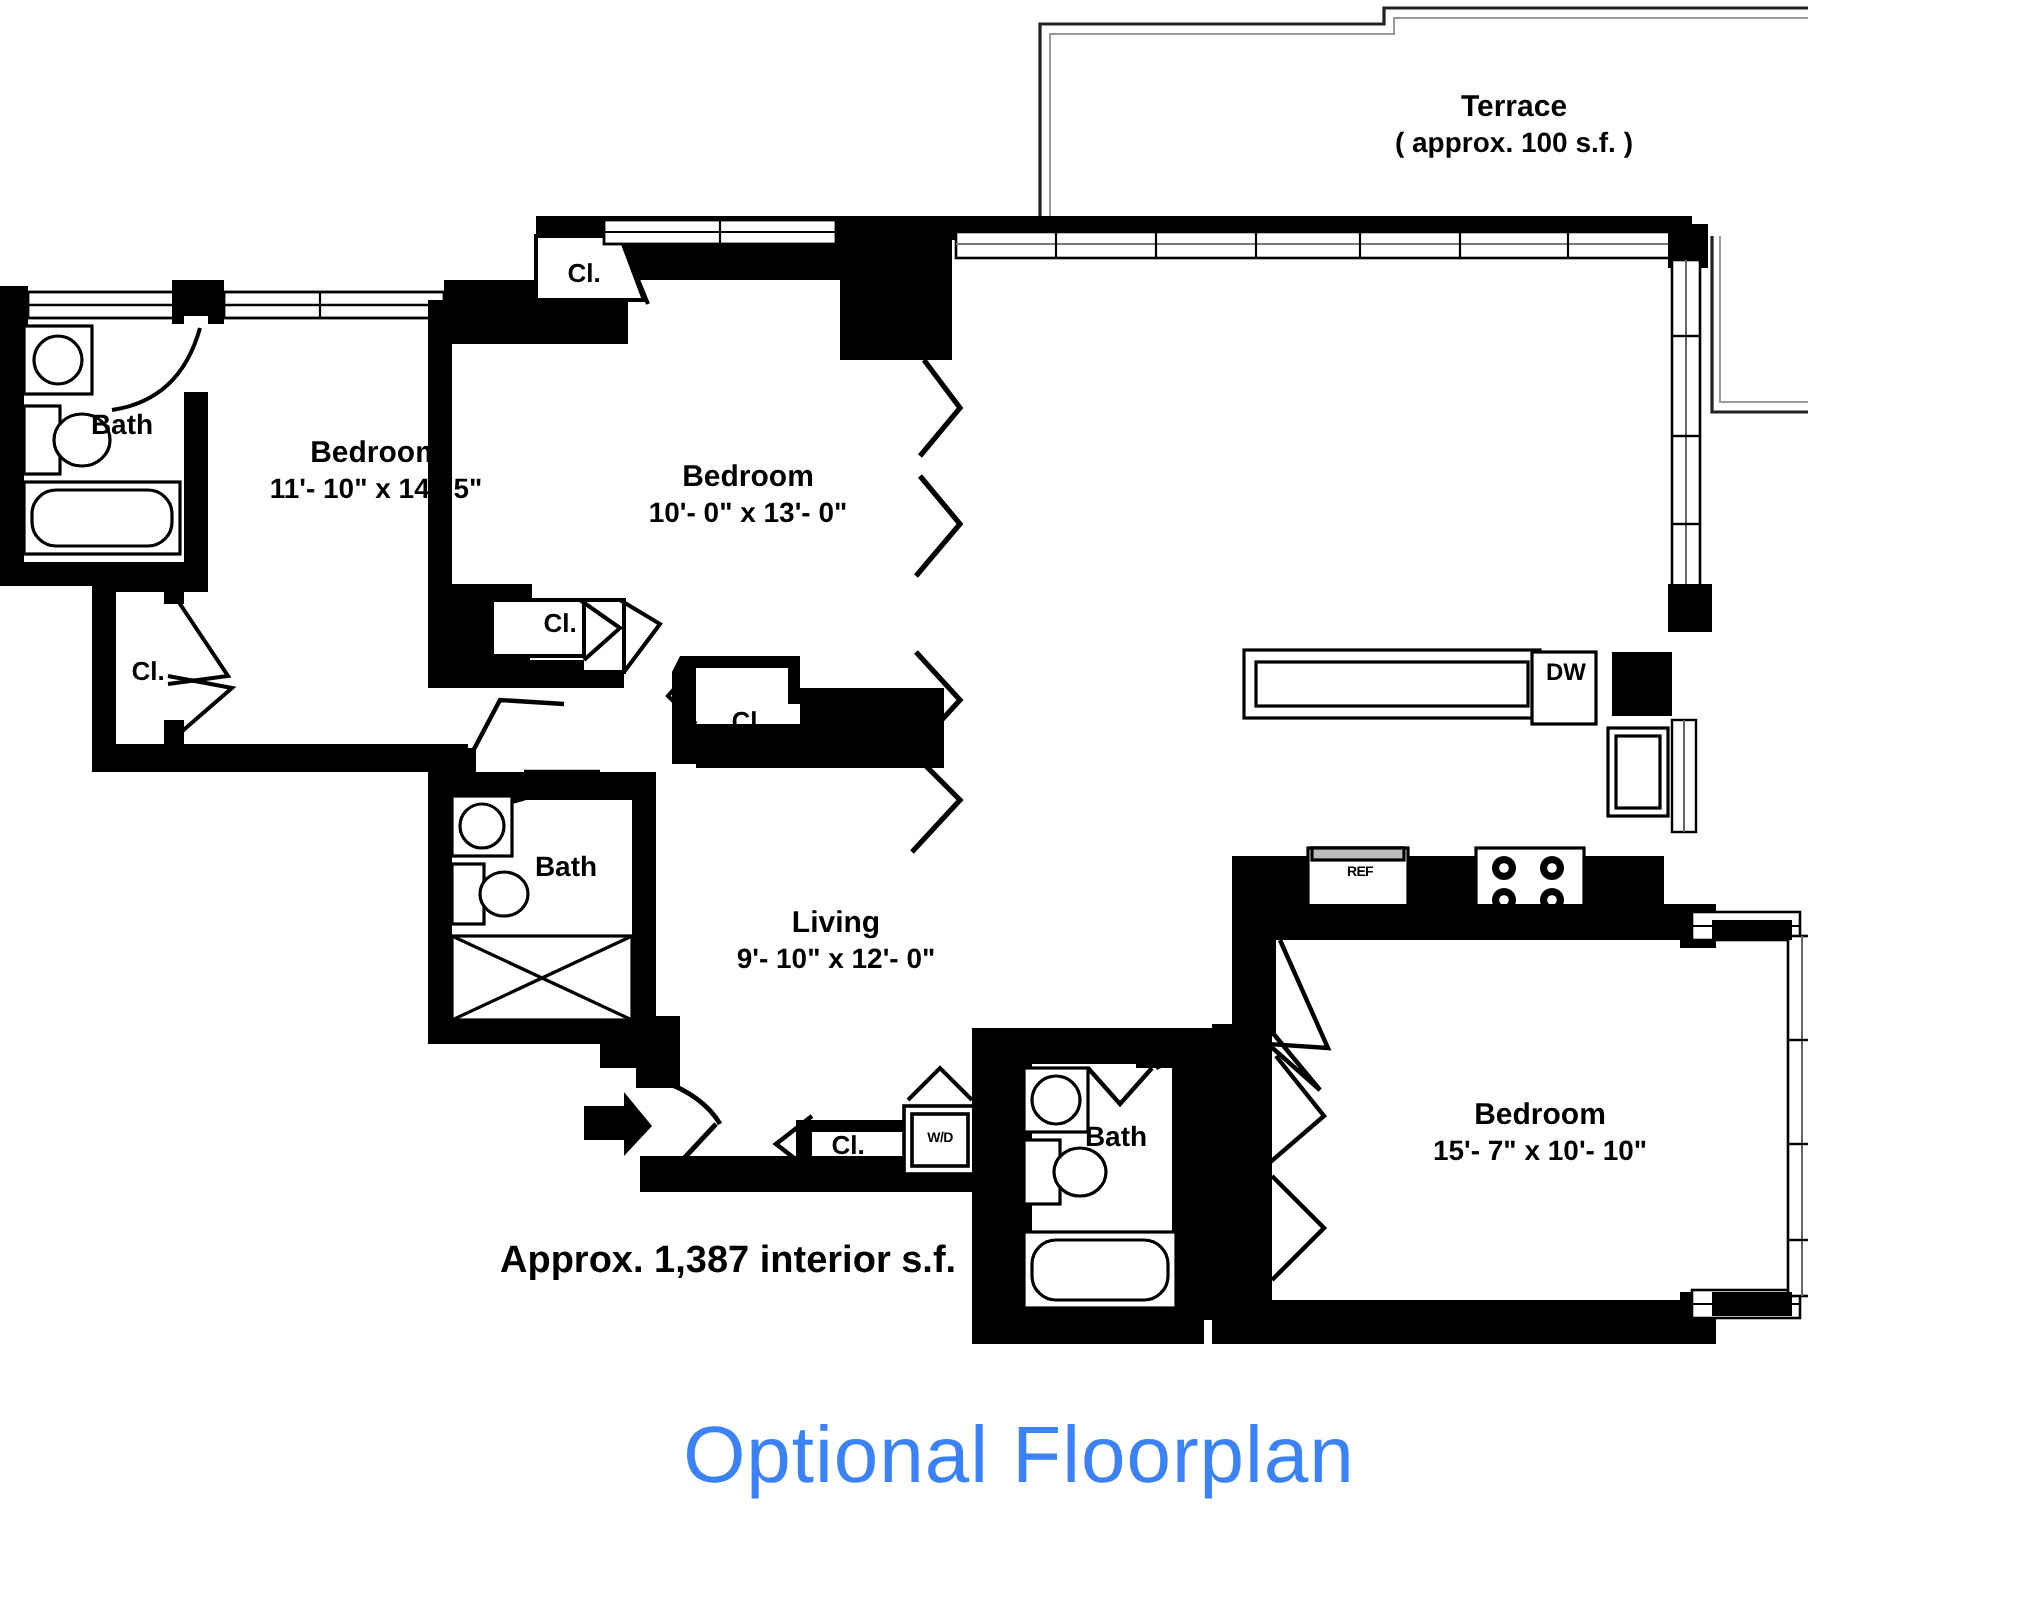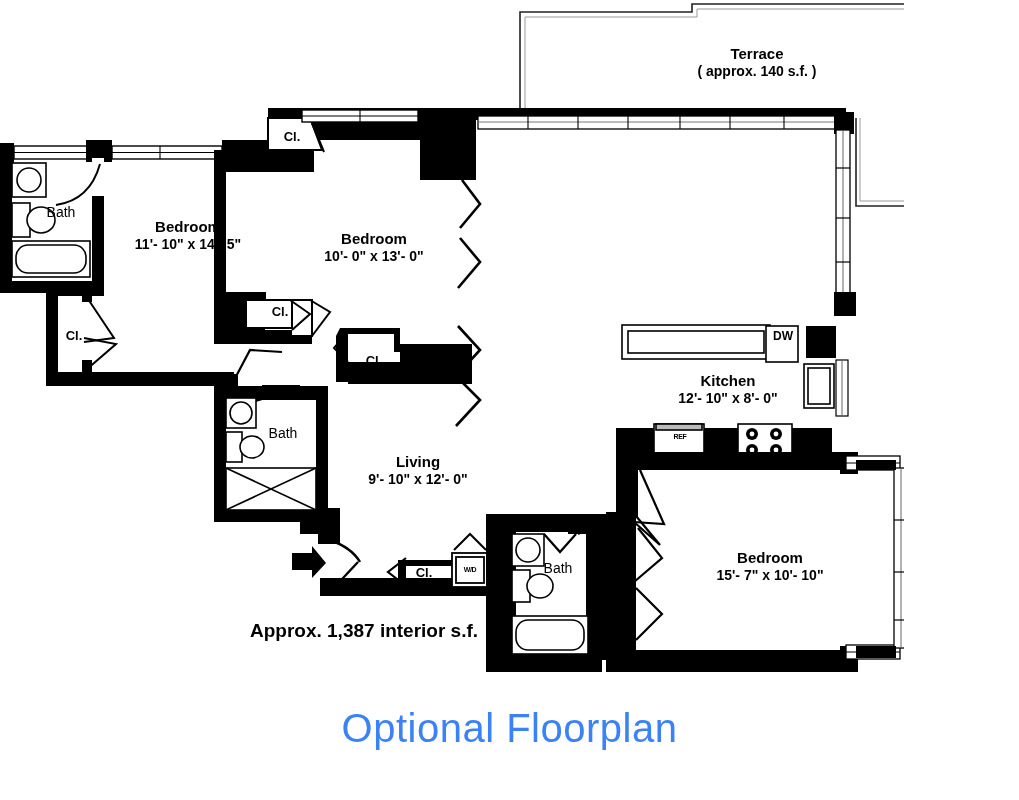--- a/index.html
+++ b/index.html
@@ -5,21 +5,21 @@
   html,body{margin:0;padding:0;background:#ffffff;}
   body{width:1019px;height:800px;font-family:"Liberation Sans",sans-serif;color:#000;}
   #stage{position:relative;width:904px;height:800px;overflow:hidden;background:#fff;}
   #plan{position:absolute;left:0;top:0;width:1019px;height:800px;}
   .lbl{position:absolute;text-align:center;font-family:"Liberation Sans",sans-serif;font-weight:bold;color:#000;white-space:nowrap;line-height:1.18;}
   .lbl .nm{display:block;}
   .lbl .dim{display:block;}
   .rm-name{font-size:15px;}
   .rm-dim{font-size:14px;}
   .cl{font-size:13px;font-weight:bold;}
-  .bath{font-size:14px;font-weight:normal;}
+  .bath{font-size:14px;font-weight:bold;}
   .small{font-size:12px;font-weight:bold;}
   .tiny{font-size:7px;font-weight:bold;letter-spacing:-0.3px;}
   #title{position:absolute;left:0;top:706px;width:1019px;text-align:center;
          font-family:"Liberation Sans",sans-serif;font-weight:400;font-size:40px;color:#3b82f6;letter-spacing:0.5px;}
   #area-note{position:absolute;left:250px;top:620px;font-size:19px;font-weight:bold;}
 </style>
 </head>
 <body>
 
 <div id="stage">
@@ -322,43 +322,39 @@
       <rect x="316" y="508" width="24" height="14"></rect>
 
       <rect x="0" y="143" width="12" height="150"></rect>
       <rect x="46" y="286" width="58" height="10"></rect>
 
     </g>
   </svg>
 
   <div class="lbl" style="left:667px;top:45px;width:180px;">
     <span class="nm rm-name">Terrace</span>
-    <span class="dim rm-dim">( approx. 140 s.f. )</span>
+    <span class="dim rm-dim">( approx. 100 s.f. )</span>
   </div>
 
 
   <div class="lbl" style="left:98px;top:218px;width:180px;">
     <span class="nm rm-name">Bedroom</span>
     <span class="dim rm-dim">11'- 10" x 14'- 5"</span>
   </div>
 
   <div class="lbl" style="left:284px;top:230px;width:180px;">
     <span class="nm rm-name">Bedroom</span>
     <span class="dim rm-dim">10'- 0" x 13'- 0"</span>
   </div>
 
   <div class="lbl" style="left:680px;top:549px;width:180px;">
     <span class="nm rm-name">Bedroom</span>
     <span class="dim rm-dim">15'- 7" x 10'- 10"</span>
   </div>
 
-  <div class="lbl" style="left:638px;top:372px;width:180px;">
-    <span class="nm rm-name">Kitchen</span>
-    <span class="dim rm-dim">12'- 10" x 8'- 0"</span>
-  </div>
 
   <div class="lbl" style="left:328px;top:453px;width:180px;">
     <span class="nm rm-name">Living</span>
     <span class="dim rm-dim">9'- 10" x 12'- 0"</span>
   </div>
 
   <div class="lbl bath" style="left:26px;top:204px;width:70px;">Bath</div>
   <div class="lbl bath" style="left:248px;top:425px;width:70px;">Bath</div>
   <div class="lbl bath" style="left:523px;top:560px;width:70px;">Bath</div>
 

